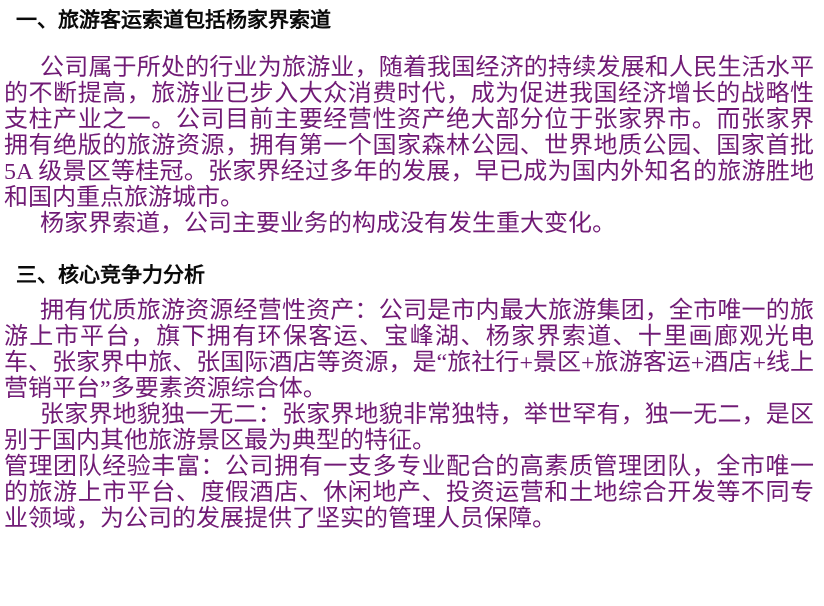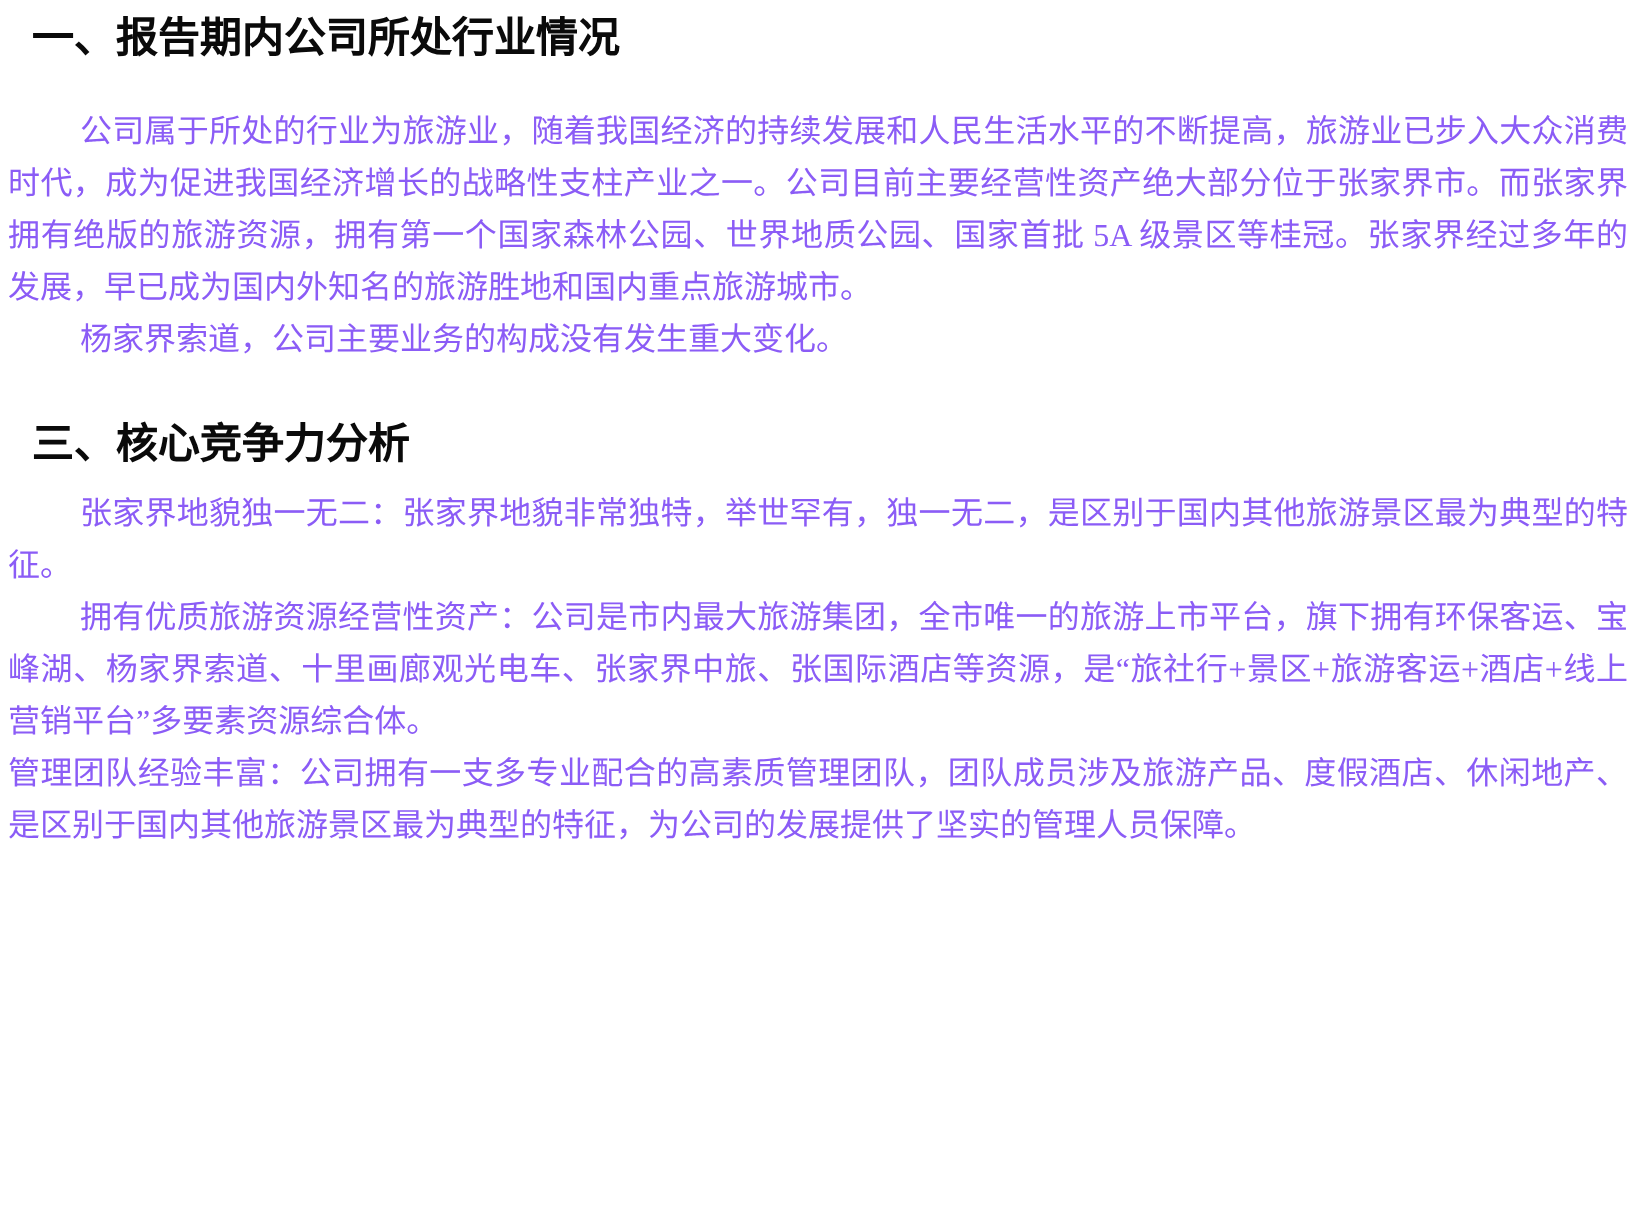--- a/index.html
+++ b/index.html
@@ -24,39 +24,39 @@
     font-size: 21px;
     line-height: 28px;
     padding-left: 12px;
     color: #0a0a0a;
   }
   section.s1 .hd { margin: 0 0 20px 0; }
   section.s2 .hd { margin: 24px 0 27px 0; }
   section.s3 .hd { margin: 25px 0 8px 0; }
   .para {
     margin: 0;
-    font-size: 16px;
+    font-size: 24px;
     line-height: 26px;
     text-align: justify;
-    color: #8b5cf6;
+    color: #701a75;
   }
   .indent { text-indent: 36px; }
 </style>
 </head>
 <body>
 
 <div class="page">
 
   <section class="s1">
-    <h2 class="hd">一、报告期内公司所处行业情况</h2>
+    <h2 class="hd">一、旅游客运索道包括杨家界索道</h2>
     <p class="para indent">公司属于所处的行业为旅游业，随着我国经济的持续发展和人民生活水平的不断提高，旅游业已步入大众消费时代，成为促进我国经济增长的战略性支柱产业之一。公司目前主要经营性资产绝大部分位于张家界市。而张家界拥有绝版的旅游资源，拥有第一个国家森林公园、世界地质公园、国家首批 5A 级景区等桂冠。张家界经过多年的发展，早已成为国内外知名的旅游胜地和国内重点旅游城市。</p>
     <p class="para indent">杨家界索道，公司主要业务的构成没有发生重大变化。</p>
   </section>
 
 
   <section class="s3">
     <h2 class="hd">三、核心竞争力分析</h2>
+    <p class="para indent">拥有优质旅游资源经营性资产：公司是市内最大旅游集团，全市唯一的旅游上市平台，旗下拥有环保客运、宝峰湖、杨家界索道、十里画廊观光电车、张家界中旅、张国际酒店等资源，是“旅社行+景区+旅游客运+酒店+线上营销平台”多要素资源综合体。</p>
     <p class="para indent">张家界地貌独一无二：张家界地貌非常独特，举世罕有，独一无二，是区别于国内其他旅游景区最为典型的特征。</p>
-    <p class="para indent">拥有优质旅游资源经营性资产：公司是市内最大旅游集团，全市唯一的旅游上市平台，旗下拥有环保客运、宝峰湖、杨家界索道、十里画廊观光电车、张家界中旅、张国际酒店等资源，是“旅社行+景区+旅游客运+酒店+线上营销平台”多要素资源综合体。</p>
-    <p class="para">管理团队经验丰富：公司拥有一支多专业配合的高素质管理团队，团队成员涉及旅游产品、度假酒店、休闲地产、是区别于国内其他旅游景区最为典型的特征，为公司的发展提供了坚实的管理人员保障。</p>
+    <p class="para">管理团队经验丰富：公司拥有一支多专业配合的高素质管理团队，全市唯一的旅游上市平台、度假酒店、休闲地产、投资运营和土地综合开发等不同专业领域，为公司的发展提供了坚实的管理人员保障。</p>
   </section>
 
 </div>
 
 </body></html>

